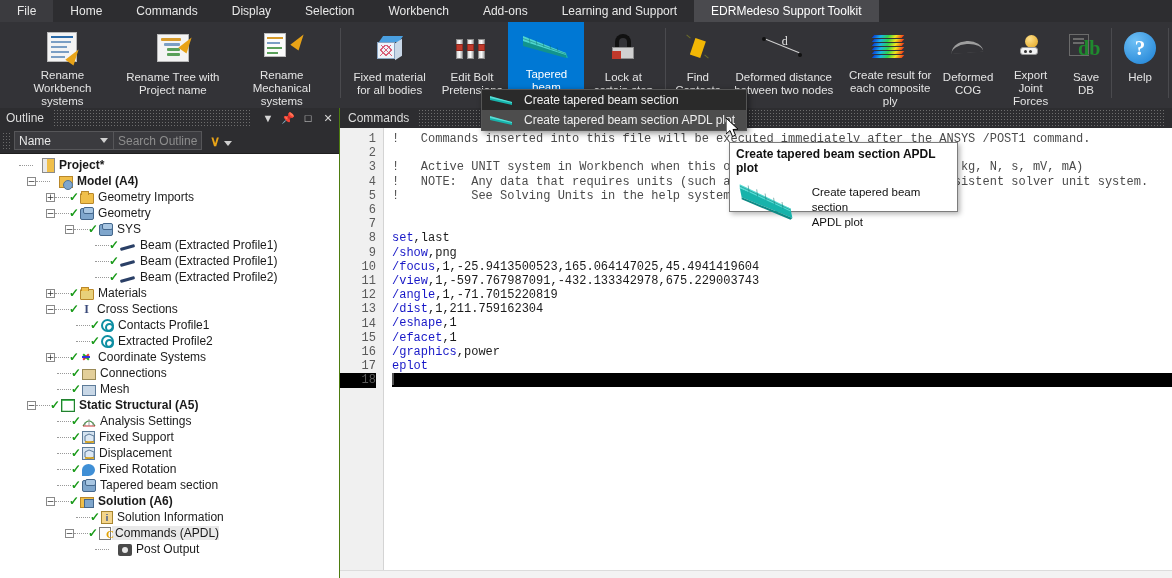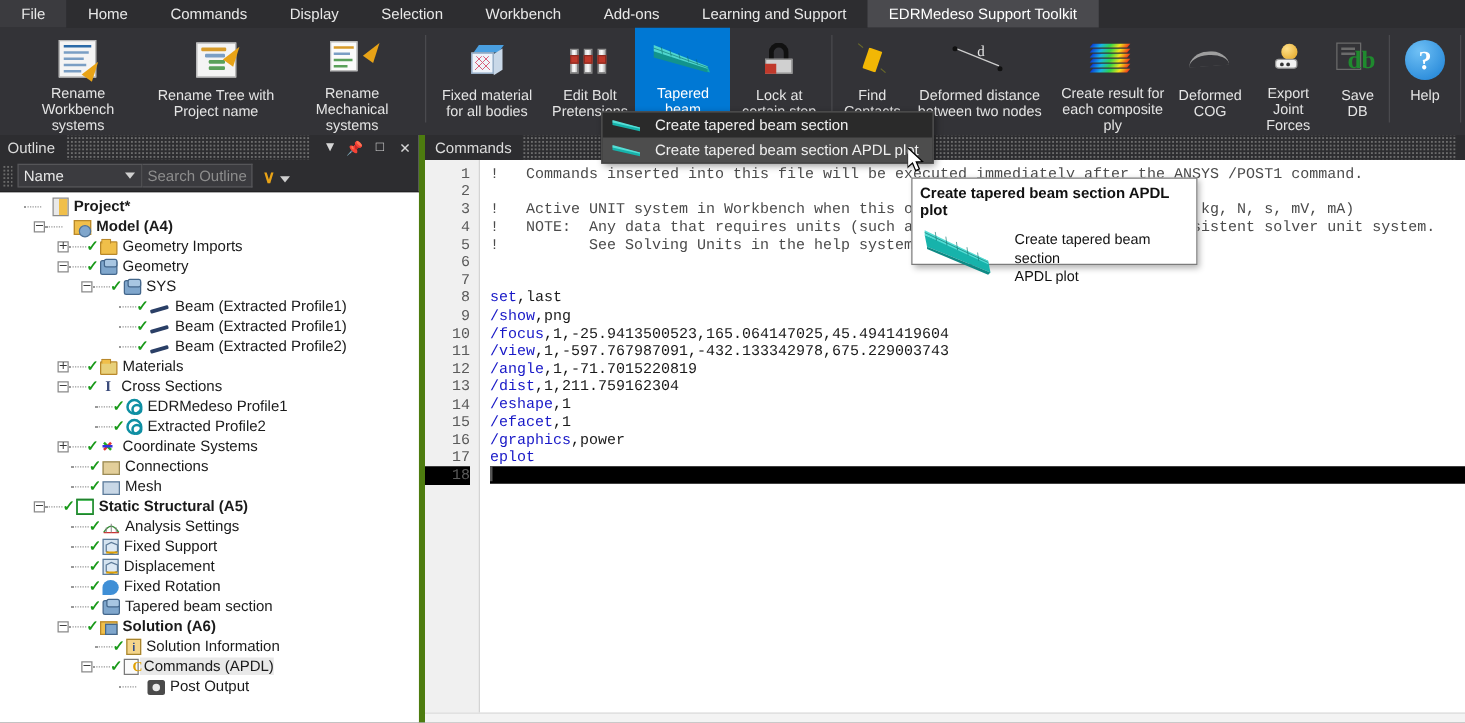--- a/index.html
+++ b/index.html
@@ -148,21 +148,21 @@
   .tt-text { font-size:11.5px; color:#111; line-height:15px; padding-top:6px; }
 
   
   .cursor { position:absolute; left:726px; top:118px; z-index:70; }
 
   
   .workspace { position:absolute; left:0; top:108px; width:1172px; height:470px; display:flex; }
 
   
   .outline { width:340px; height:470px; background:#ffffff; display:flex; flex-direction:column;
-             border-right:5px solid #4d7c0f; }
+             border-right:1px solid #4d7c0f; }
   .panel-title {
     height:20px; background:#2d2d30; display:flex; align-items:center;
     color:#dcdcdc; font-size:12px; padding:0 4px 0 6px; gap:6px;
   }
   .pt-label { white-space:nowrap; }
   .pt-dots { flex:1; height:20px;
     background-image:radial-gradient(#6d6d6d 0.8px, transparent 0.9px);
     background-size:3px 3px; background-position:0 4px; margin:0 3px; }
   .pt-btn { width:14px; height:16px; display:flex; align-items:center; justify-content:center;
             color:#d6d6d6; font-size:11px; cursor:default; }
@@ -594,21 +594,21 @@
           <span class="chk">✓</span>
           <span class="ti ti-cross">I</span>
           <span class="lbl">Cross Sections</span>
         </div>
         <div class="trow">
           <span style="display:inline-block;width:65px"></span>
           <span style="display:inline-block;width:11px"></span>
           <span class="dots-h"></span>
           <span class="chk">✓</span>
           <span class="ti ti-circ"></span>
-          <span class="lbl">EDRMedeso Profile1</span>
+          <span class="lbl">Contacts Profile1</span>
         </div>
         <div class="trow">
           <span style="display:inline-block;width:65px"></span>
           <span style="display:inline-block;width:11px"></span>
           <span class="dots-h"></span>
           <span class="chk">✓</span>
           <span class="ti ti-circ"></span>
           <span class="lbl">Extracted Profile2</span>
         </div>
         <div class="trow">

